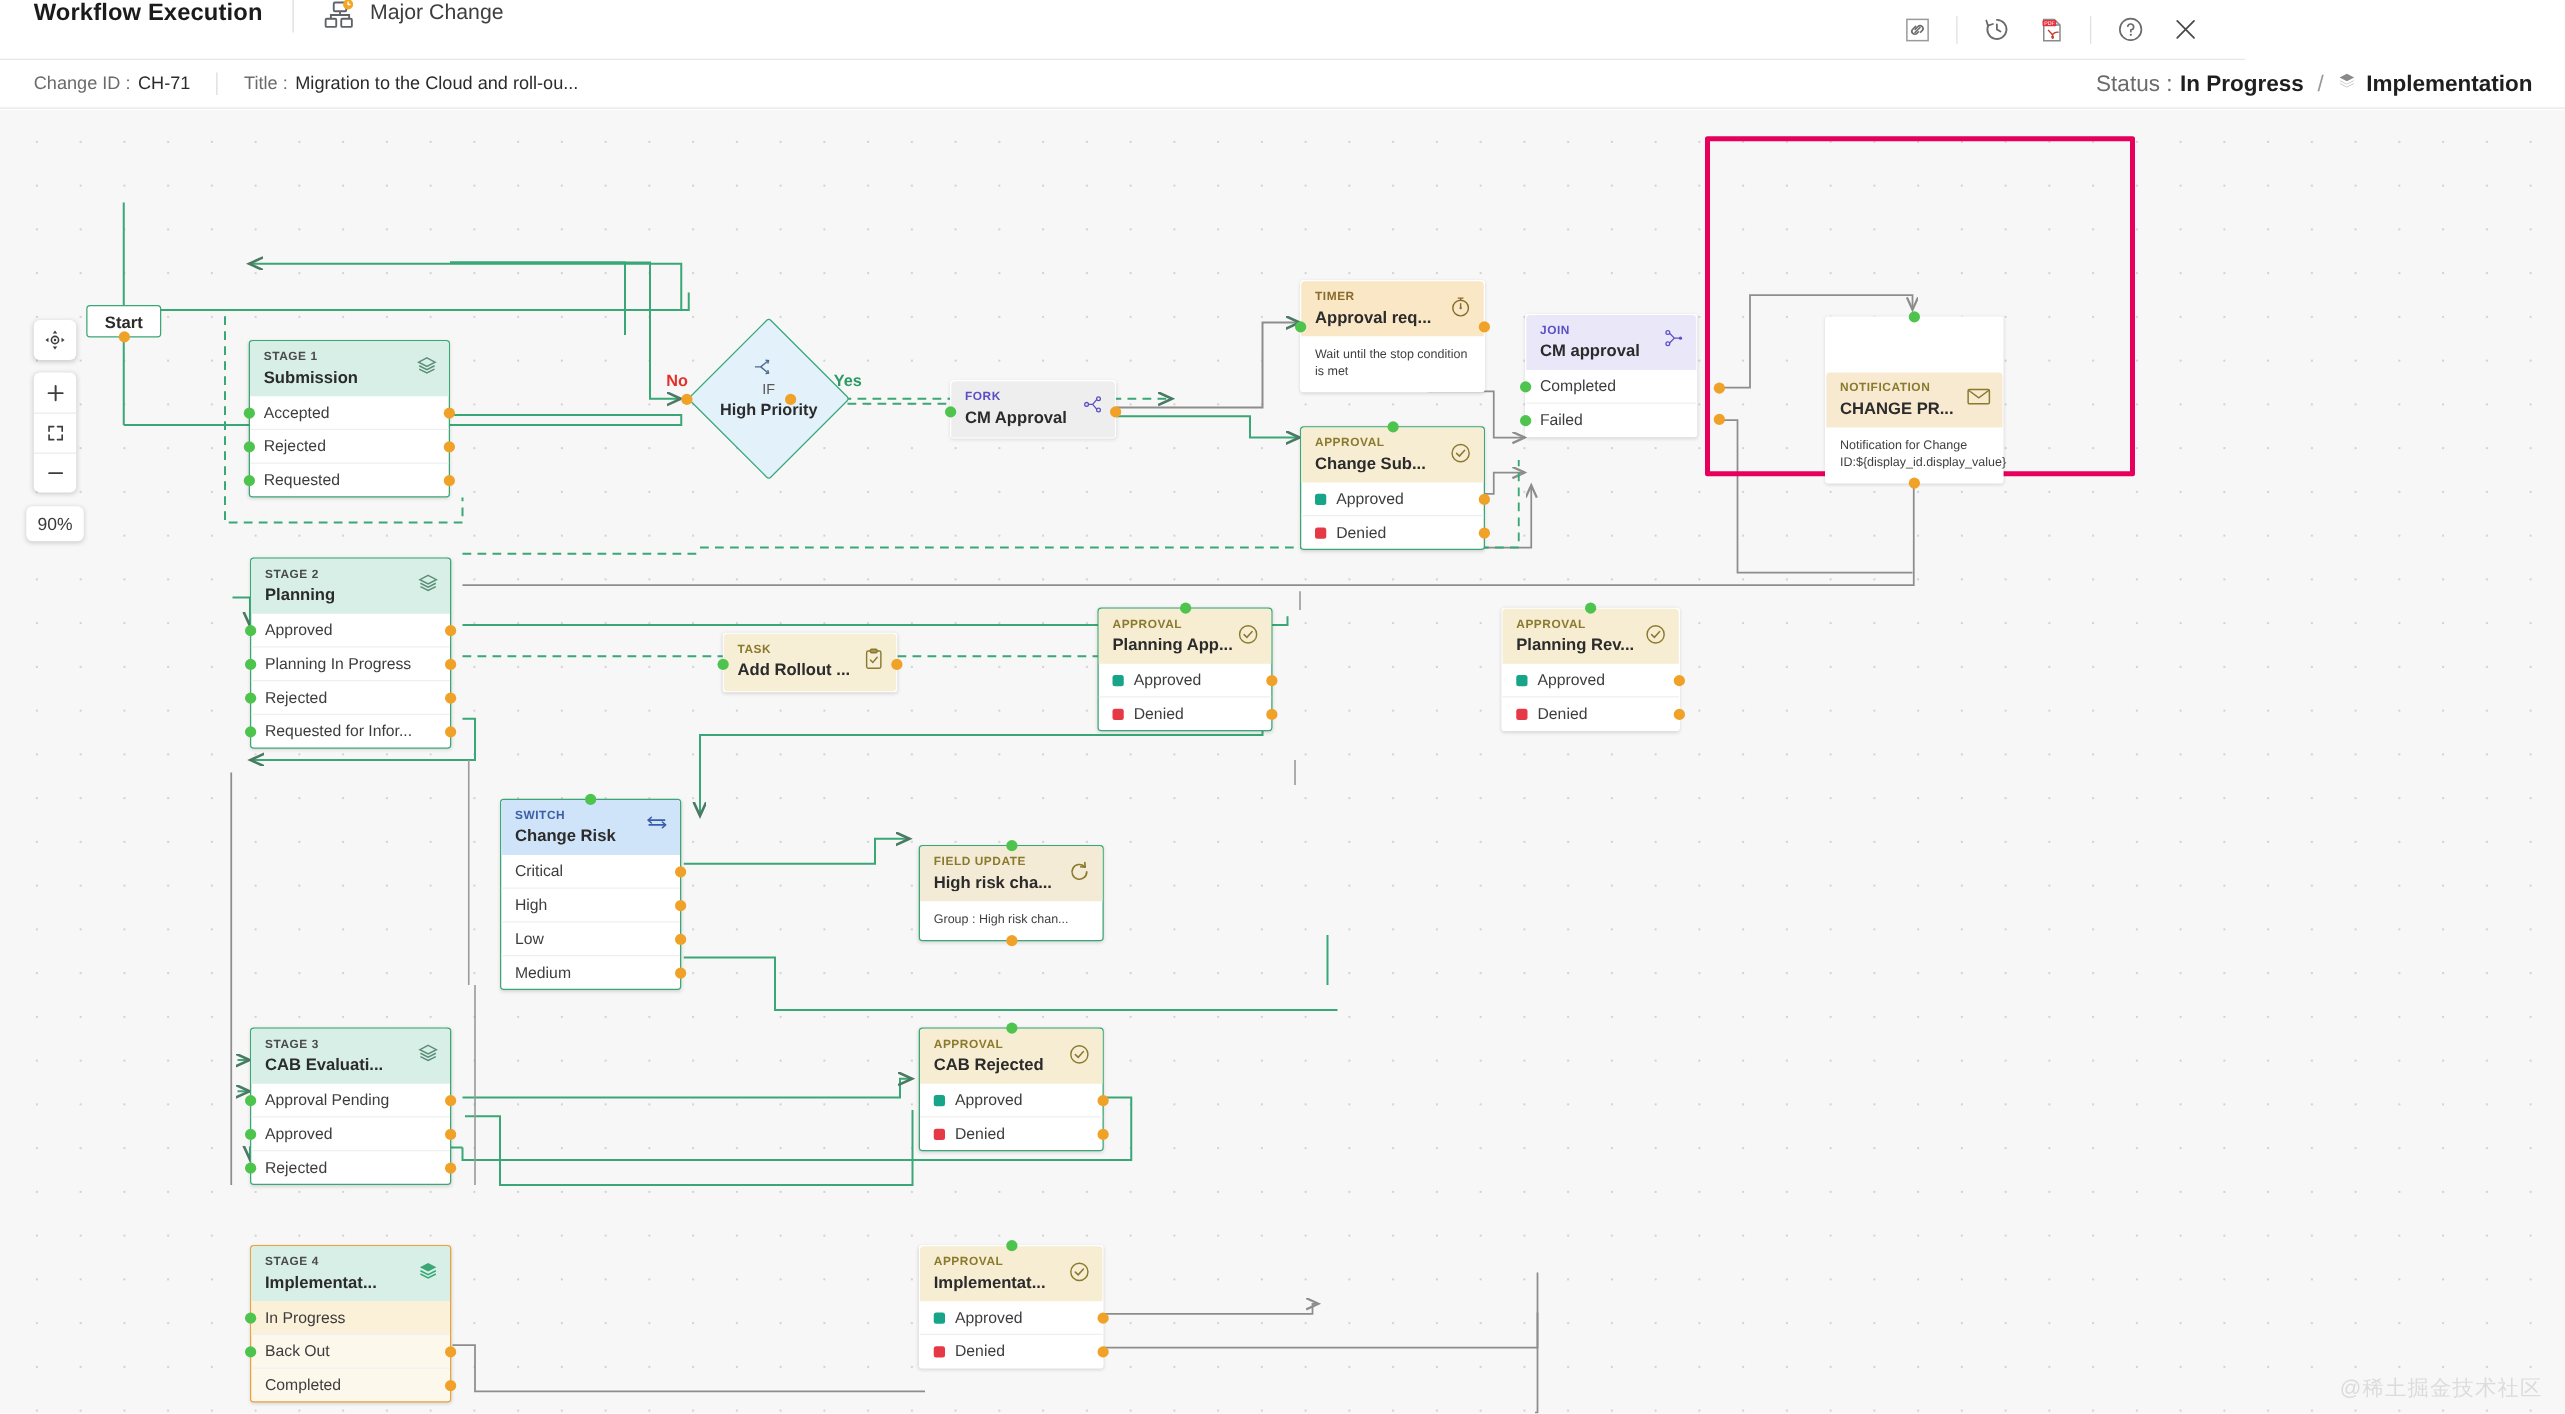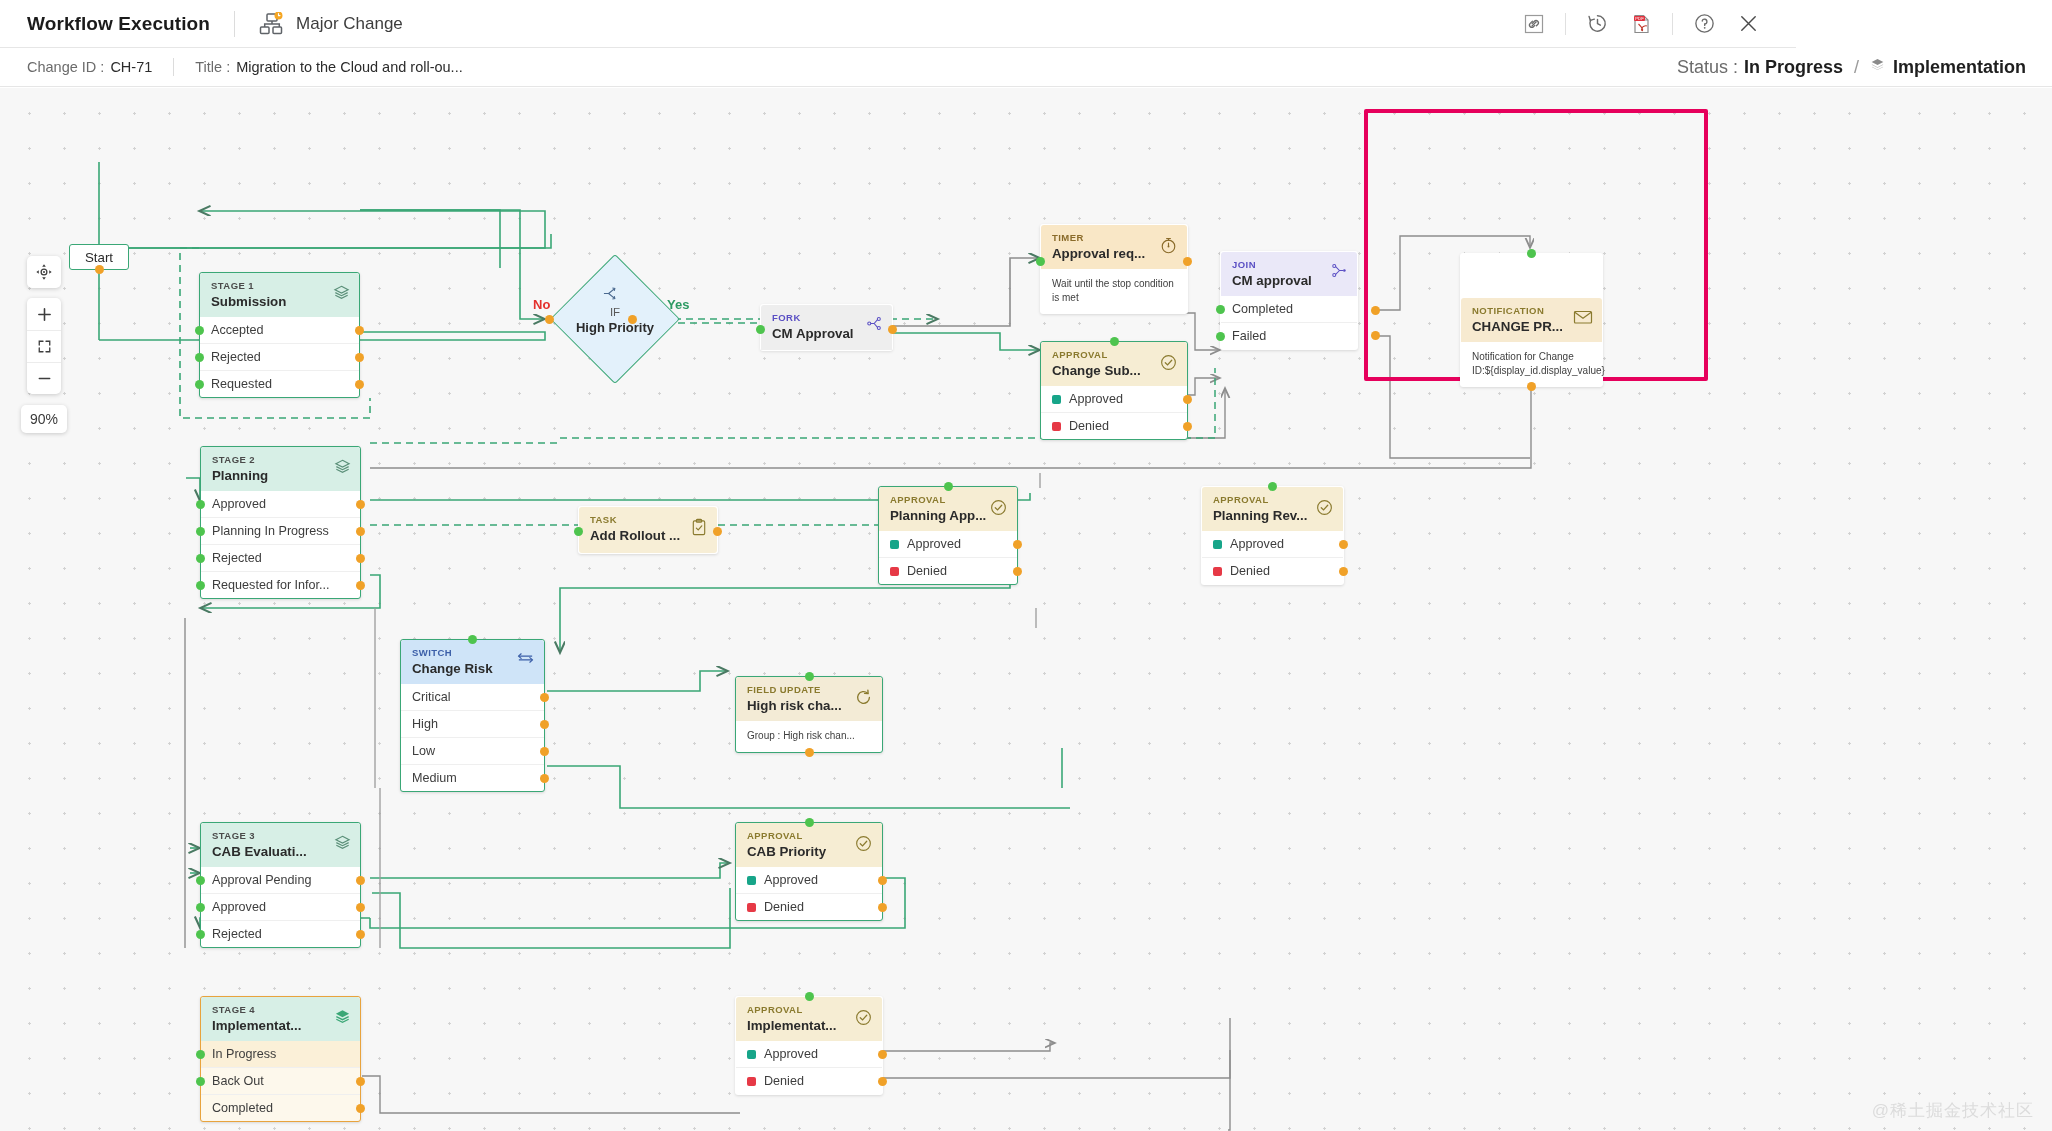--- a/index.html
+++ b/index.html
@@ -7,21 +7,21 @@
     width: 2052px; height: 1131px;
     font-family: "Liberation Sans", sans-serif;
     background: #ffffff; overflow: hidden;
   }
   #app { position: relative; width: 2052px; height: 1131px; }
 
   
   .hdr {
     position: absolute; left: 0; top: 0; width: 1796px; height: 48px;
     background: #fff; border-bottom: 1px solid #e6e6e6;
-    display: flex; align-items: center;
+    display: flex; 
   }
   .hdr-title { font-size: 19px; font-weight: bold; color: #1b1b1b; margin-left: 27px; letter-spacing: .1px; }
   .hdr-div { width: 1px; height: 26px; background: #dcdcdc; margin: 0 24px; }
   .hdr-wficon { width: 26px; height: 24px; position: relative; }
   .hdr-wfname { font-size: 17px; color: #3d3d3d; margin-left: 11px; }
   .hdr-right { margin-left: auto; display: flex; align-items: center; margin-right: 26px; gap: 0px; }
   .hdr-btn { width: 44px; height: 44px; display: flex; align-items: center; justify-content: center; cursor: pointer; }
   .vdiv { width: 1px; height: 22px; background: #e0e0e0; margin: 0 9px; }
 
   
@@ -123,21 +123,21 @@
     position: absolute; text-align: center; width: 150px; pointer-events: none;
   }
   .diamond-lbl .t1 { font-size: 11.5px; color: #585858; }
   .diamond-lbl .t2 { font-size: 13px; font-weight: bold; color: #2b2b2b; margin-top: 2px; }
   .edge-lbl { position: absolute; font-size: 13px; font-weight: bold; }
 
   
   .start {
     position: absolute; background: #fff; border: 1.6px solid #3aa776; border-radius: 3px;
     display: flex; align-items: center; justify-content: center;
-    font-size: 13.3px; font-weight: normal; color: #2b2b2b;
+    font-size: 13.3px; font-weight: bold; color: #2b2b2b;
   }
 
   
   .hl { position: absolute; border: 4px solid #e6005c; border-radius: 2px; pointer-events: none; }
 </style>
 </head>
 <body>
 
 <div id="app">
 
@@ -687,21 +687,21 @@
       <div class="row">
         <span>Rejected</span>
         <span class="p p-in" style="top:9px;"></span>
         <span class="p p-out" style="top:9px;"></span>
       </div>
     </div>
 
     <div class="node k-appr b-green" style="left:735px;top:734px;width:148px;">
       <div class="nh">
         <div class="kind">APPROVAL</div>
-        <div class="nm">CAB Priority</div>
+        <div class="nm">CAB Rejected</div>
         <span class="nico">
           <svg width="19" height="19" viewBox="0 0 20 20">
             <circle cx="10" cy="10" r="7.2" fill="none" stroke="#8a7a2e" stroke-width="1.2"></circle>
             <path d="M6.6 10.2 L9 12.5 13.4 7.6" fill="none" stroke="#8a7a2e" stroke-width="1.3" stroke-linecap="round"></path>
           </svg>
         </span>
       </div>
       <div class="row">
         <span class="sw" style="background:#17a589"></span>
         <span>Approved</span>

